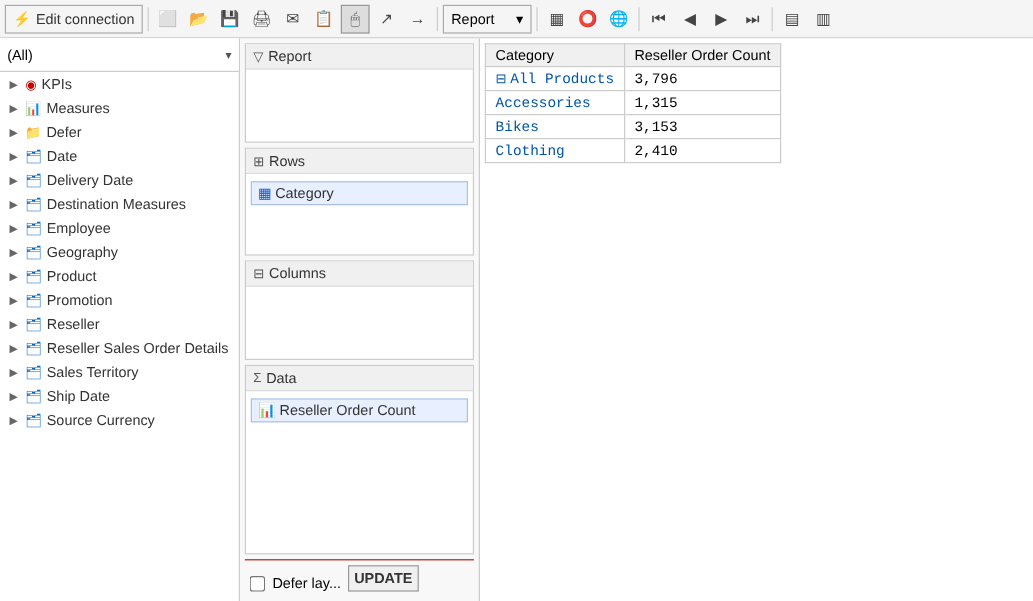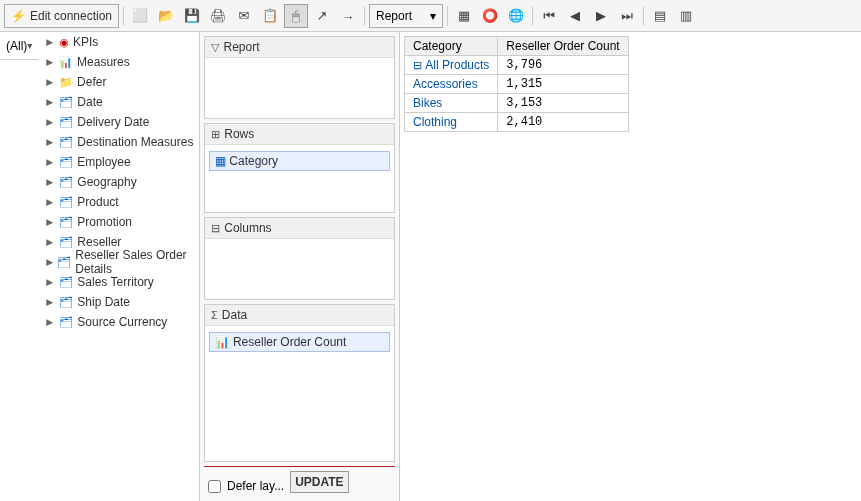--- a/index.html
+++ b/index.html
@@ -56,21 +56,21 @@
       display: flex;
       height: calc(501px - 32px);
     }
 
     
     .left-panel {
       width: 200px;
       border-right: 1px solid #ccc;
       background: #fff;
       display: flex;
-      flex-direction: row;
+      flex-direction: column;
     }
     .dropdown-selector {
       display: flex;
       align-items: center;
       justify-content: space-between;
       padding: 4px 6px;
       border-bottom: 1px solid #ccc;
       background: #fff;
       cursor: pointer;
       height: 28px;
@@ -198,21 +198,21 @@
       font-weight: normal;
       text-align: left;
     }
     .data-grid td {
       background: #fff;
     }
     .data-grid td.num {
       font-family: Liberation Mono, monospace;
     }
     .expand-icon { color: #0055aa; font-size: 11px; cursor: pointer; }
-    .row-label { color: #0055aa; cursor: pointer; }
+    .row-label { color: #0055aa; cursor: pointer; font-family: Liberation Mono, monospace; }
 
     
     .toolbar-icon { font-size: 13px; }
     .selected-tool { background: #ddd; border: 1px solid #999; }
   </style>
 </head>
 <body>
 
 <div class="toolbar">
   <button class="edit-connection-btn">

